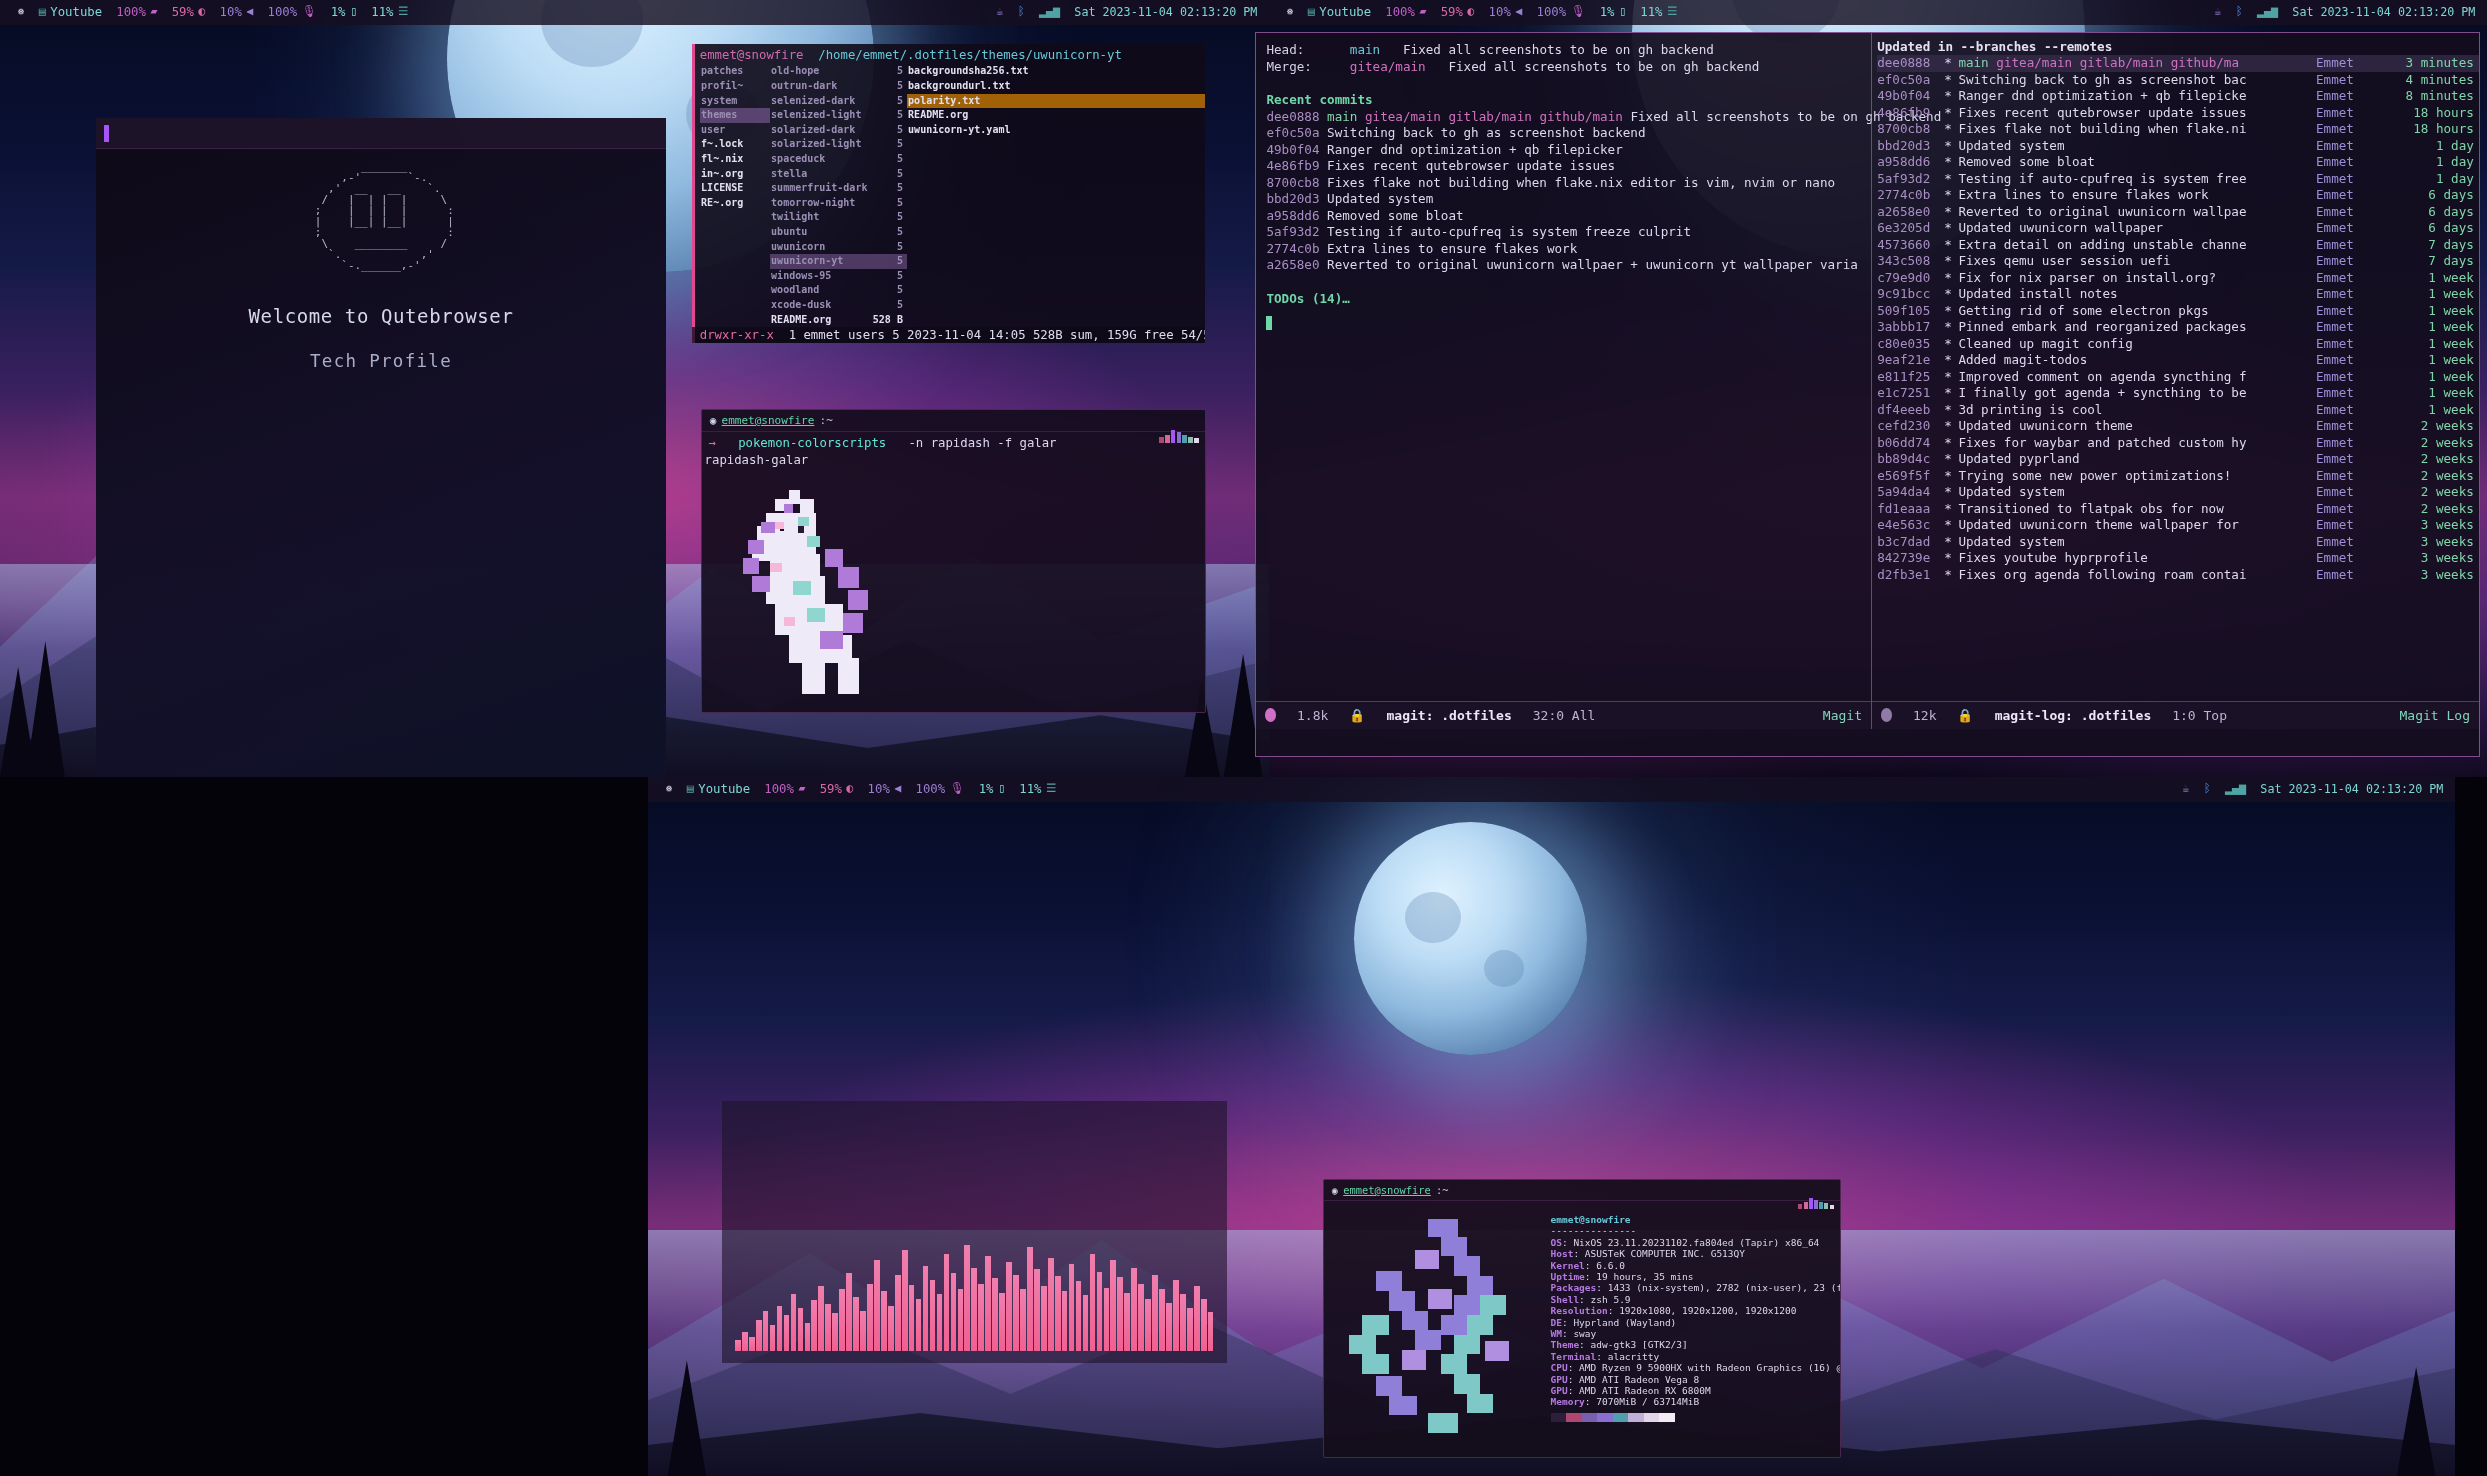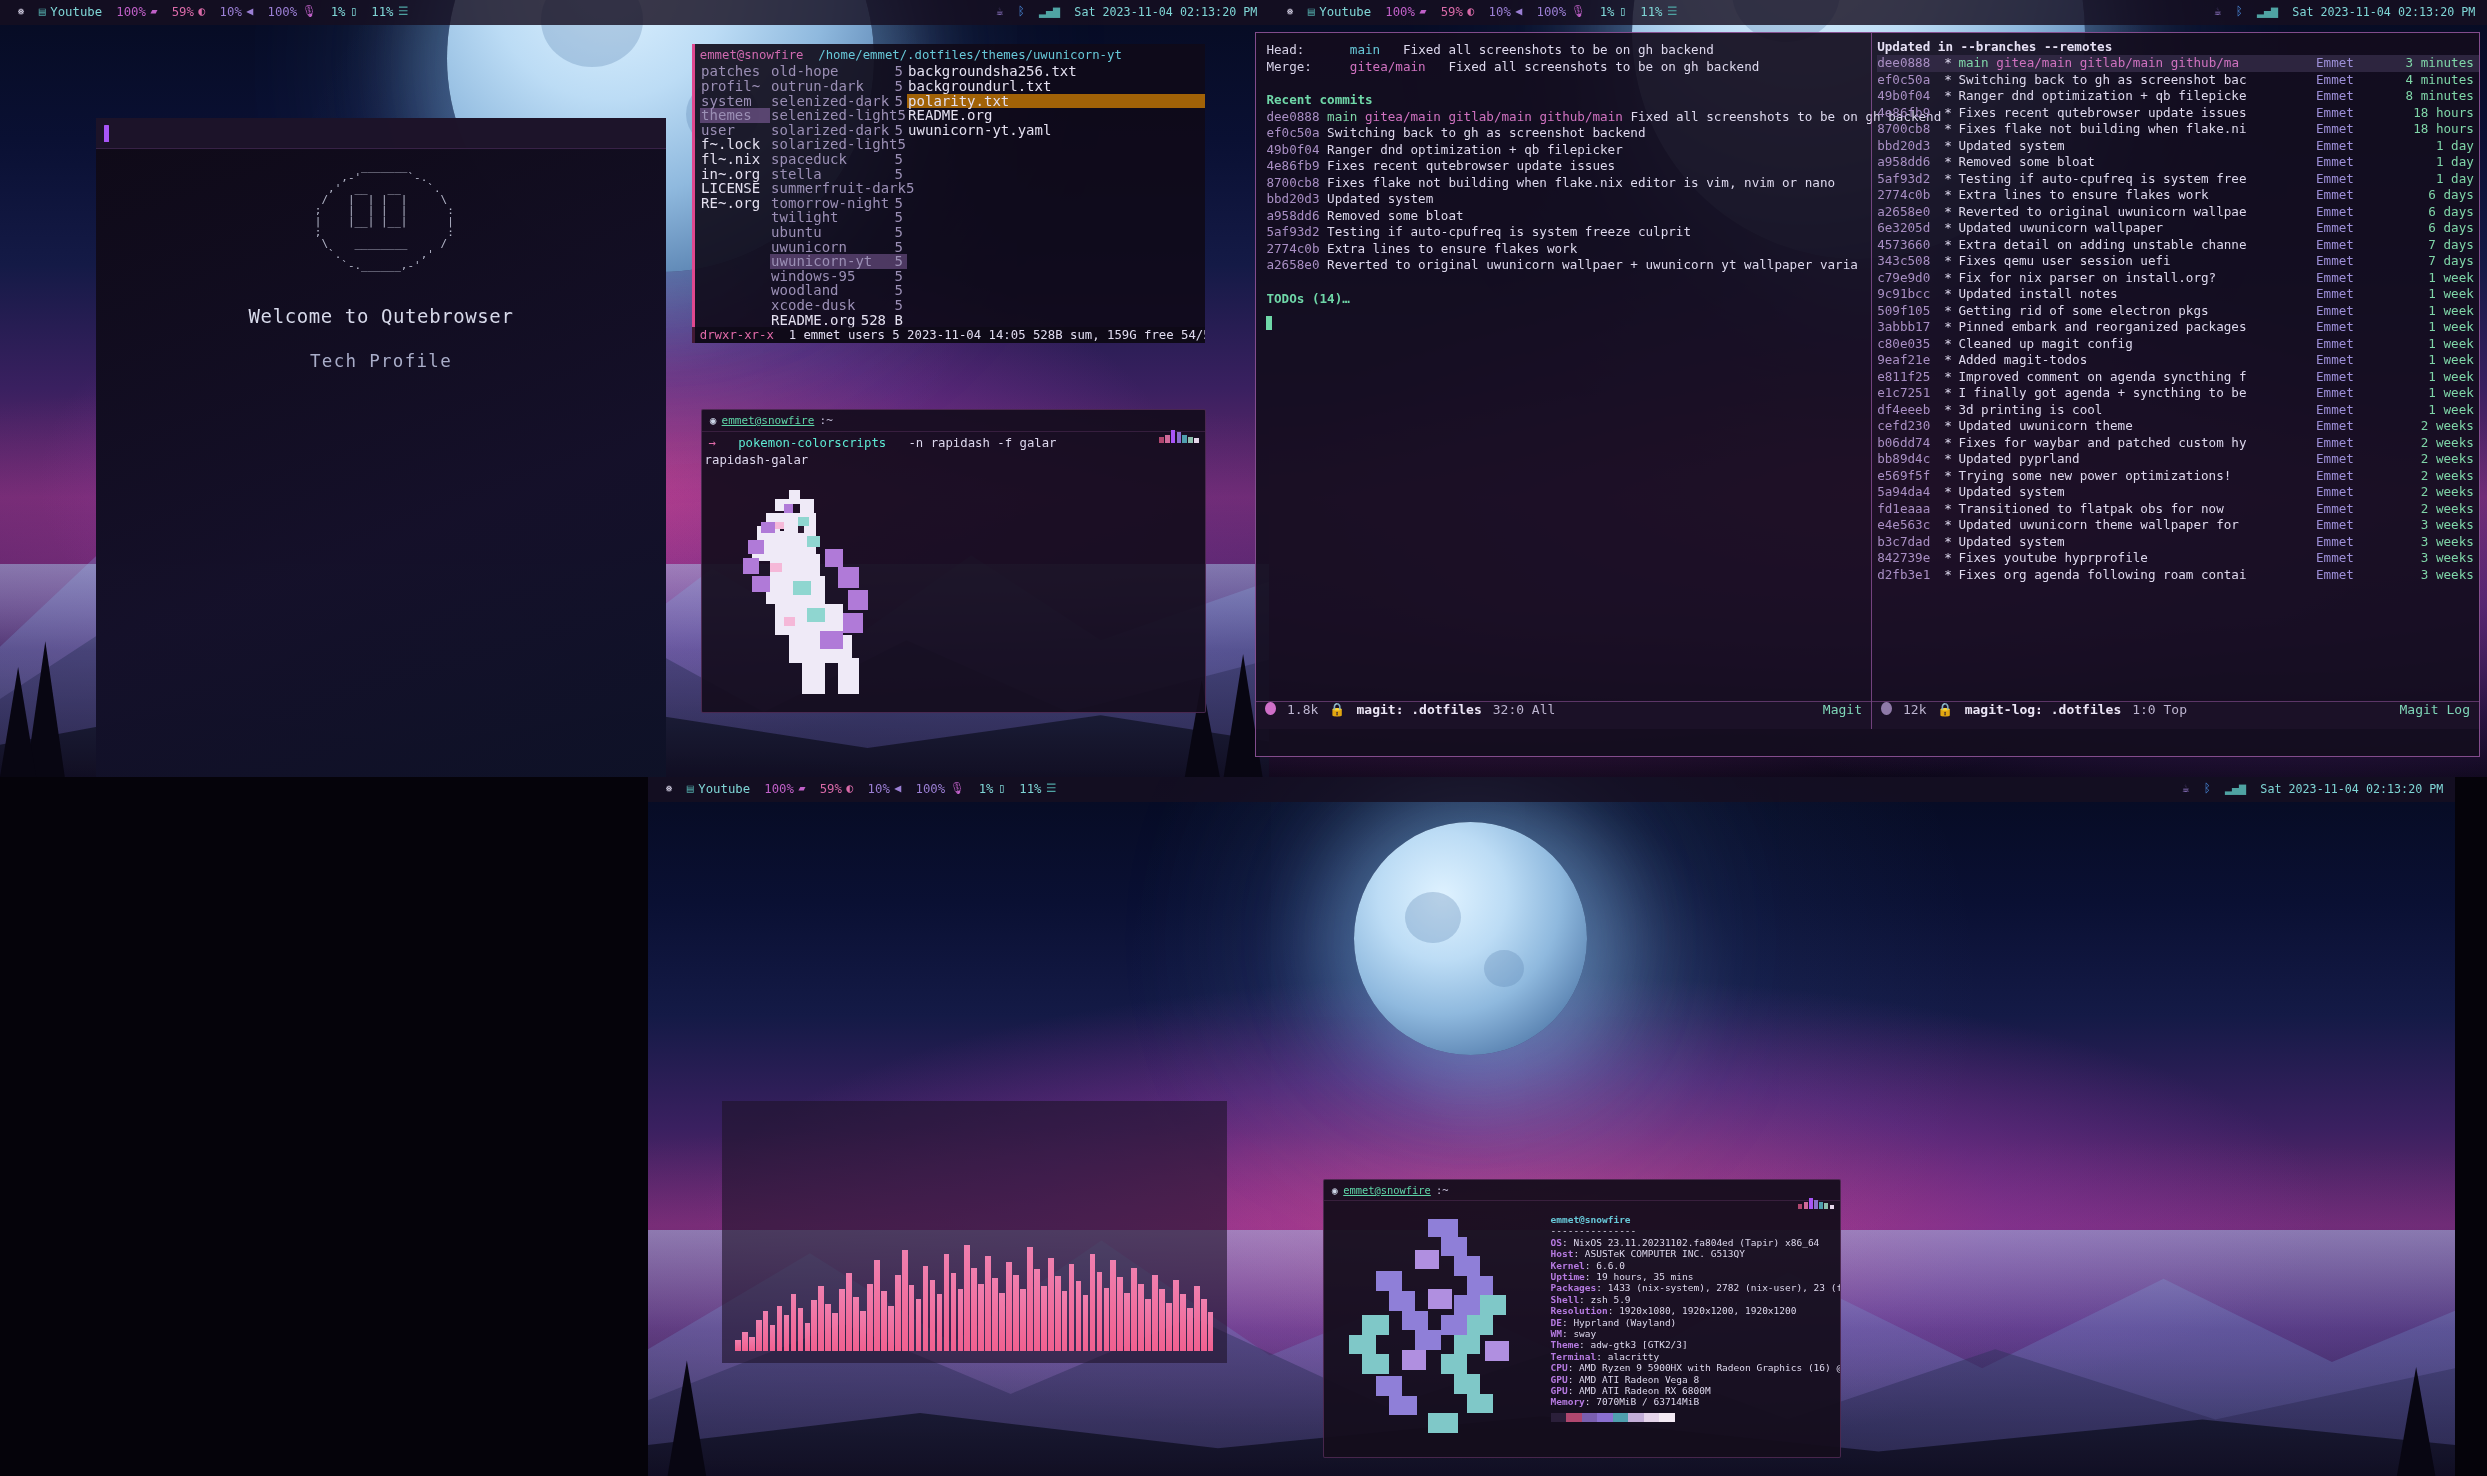--- a/index.html
+++ b/index.html
@@ -96,21 +96,21 @@
   #ranger {
     left:692px; top:44px; width:513px; height:299px;
     background:rgba(16,10,24,0.90);
   }
   #ranger .hdr { padding:3.9px 6.5px 2.6px 7.8px; font-size:12.3px; white-space:nowrap; }
   #ranger .cols { display:flex; padding-left:7.8px; }
   #ranger .col { display:flex; flex-direction:column; }
   #ranger .c1 { width:70px; }
   #ranger .c2 { width:137px; }
   #ranger .c3 { flex:1; }
-  #ranger .row { font-size:14px; line-height:14.6px; white-space:nowrap; display:flex; }
+  #ranger .row { font-size:10px; line-height:14.6px; white-space:nowrap; display:flex;font-weight:bold; }
   #ranger .nm  { flex:1; padding-left:1.3px;}
   #ranger .sz  { padding-right:3.9px; }
   #ranger .dir { color:#9b8fb5; }
   #ranger .fil { color:#e4e0f0; }
   #ranger .selp { background:rgba(150,110,180,0.45); color:#ece6f6;align-items:center; }
   #ranger .selw { background:#a16207; color:#2a1830; }
   #ranger .selb { background:rgba(150,110,180,0.50); color:#ece6f6; }
   #ranger .status {
     position:absolute; left:0; bottom:0; width:100%;
     font-size:12.3px; padding:0.6px 0 1.3px 7.8px; white-space:nowrap; color:#e0dcf0;
@@ -149,21 +149,21 @@
   #magit .hd { color:#d5d0e6; }
   #magit .br { color:#67c8d8; }
   #magit .rm { color:#d072c0; }
   #magit .sec { color:#6fd7a8; font-weight:bold; margin-top:17px; }
   #magit .sha { color:#a98fc4; }
   #magit .msg { color:#ded9ee; }
   #magit .cursor { width:5.8px; height:14.2px; background:#6fd7a8; display:inline-block; margin-top:9px; }
   #magit .mode {
     position:absolute; left:0; bottom:0; height:28.5px; width:100%;
     background:rgba(28,18,40,0.96); border-top:0.6px solid rgba(190,110,200,0.4);
-    display:flex; padding:0 9px; font-size:13px; gap:11px;
+    display:flex; align-items:center; padding:0 9px; font-size:13px; gap:21px;
   }
   #magit .dot { width:11px; height:13.6px; border-radius:50%; background:#cf6fc8; }
   #magit .dot2 { width:11px; height:13.6px; border-radius:50%; background:#8f7aa8; }
   #magit .lock { color:#e06aa8; }
   #magit .mname { color:#ece6f6; font-weight:bold;}
   #magit .mpos { color:#bdb5d0; }
   #magit .mmaj { margin-left:auto; color:#7fd6b8; }
   
   .logrow { display:flex; font-size:12.6px; line-height:16.5px; white-space:nowrap; align-items:baseline;}
   .logrow .lsha { color:#a98fc4; width:67px; flex:0 0 67px;}

